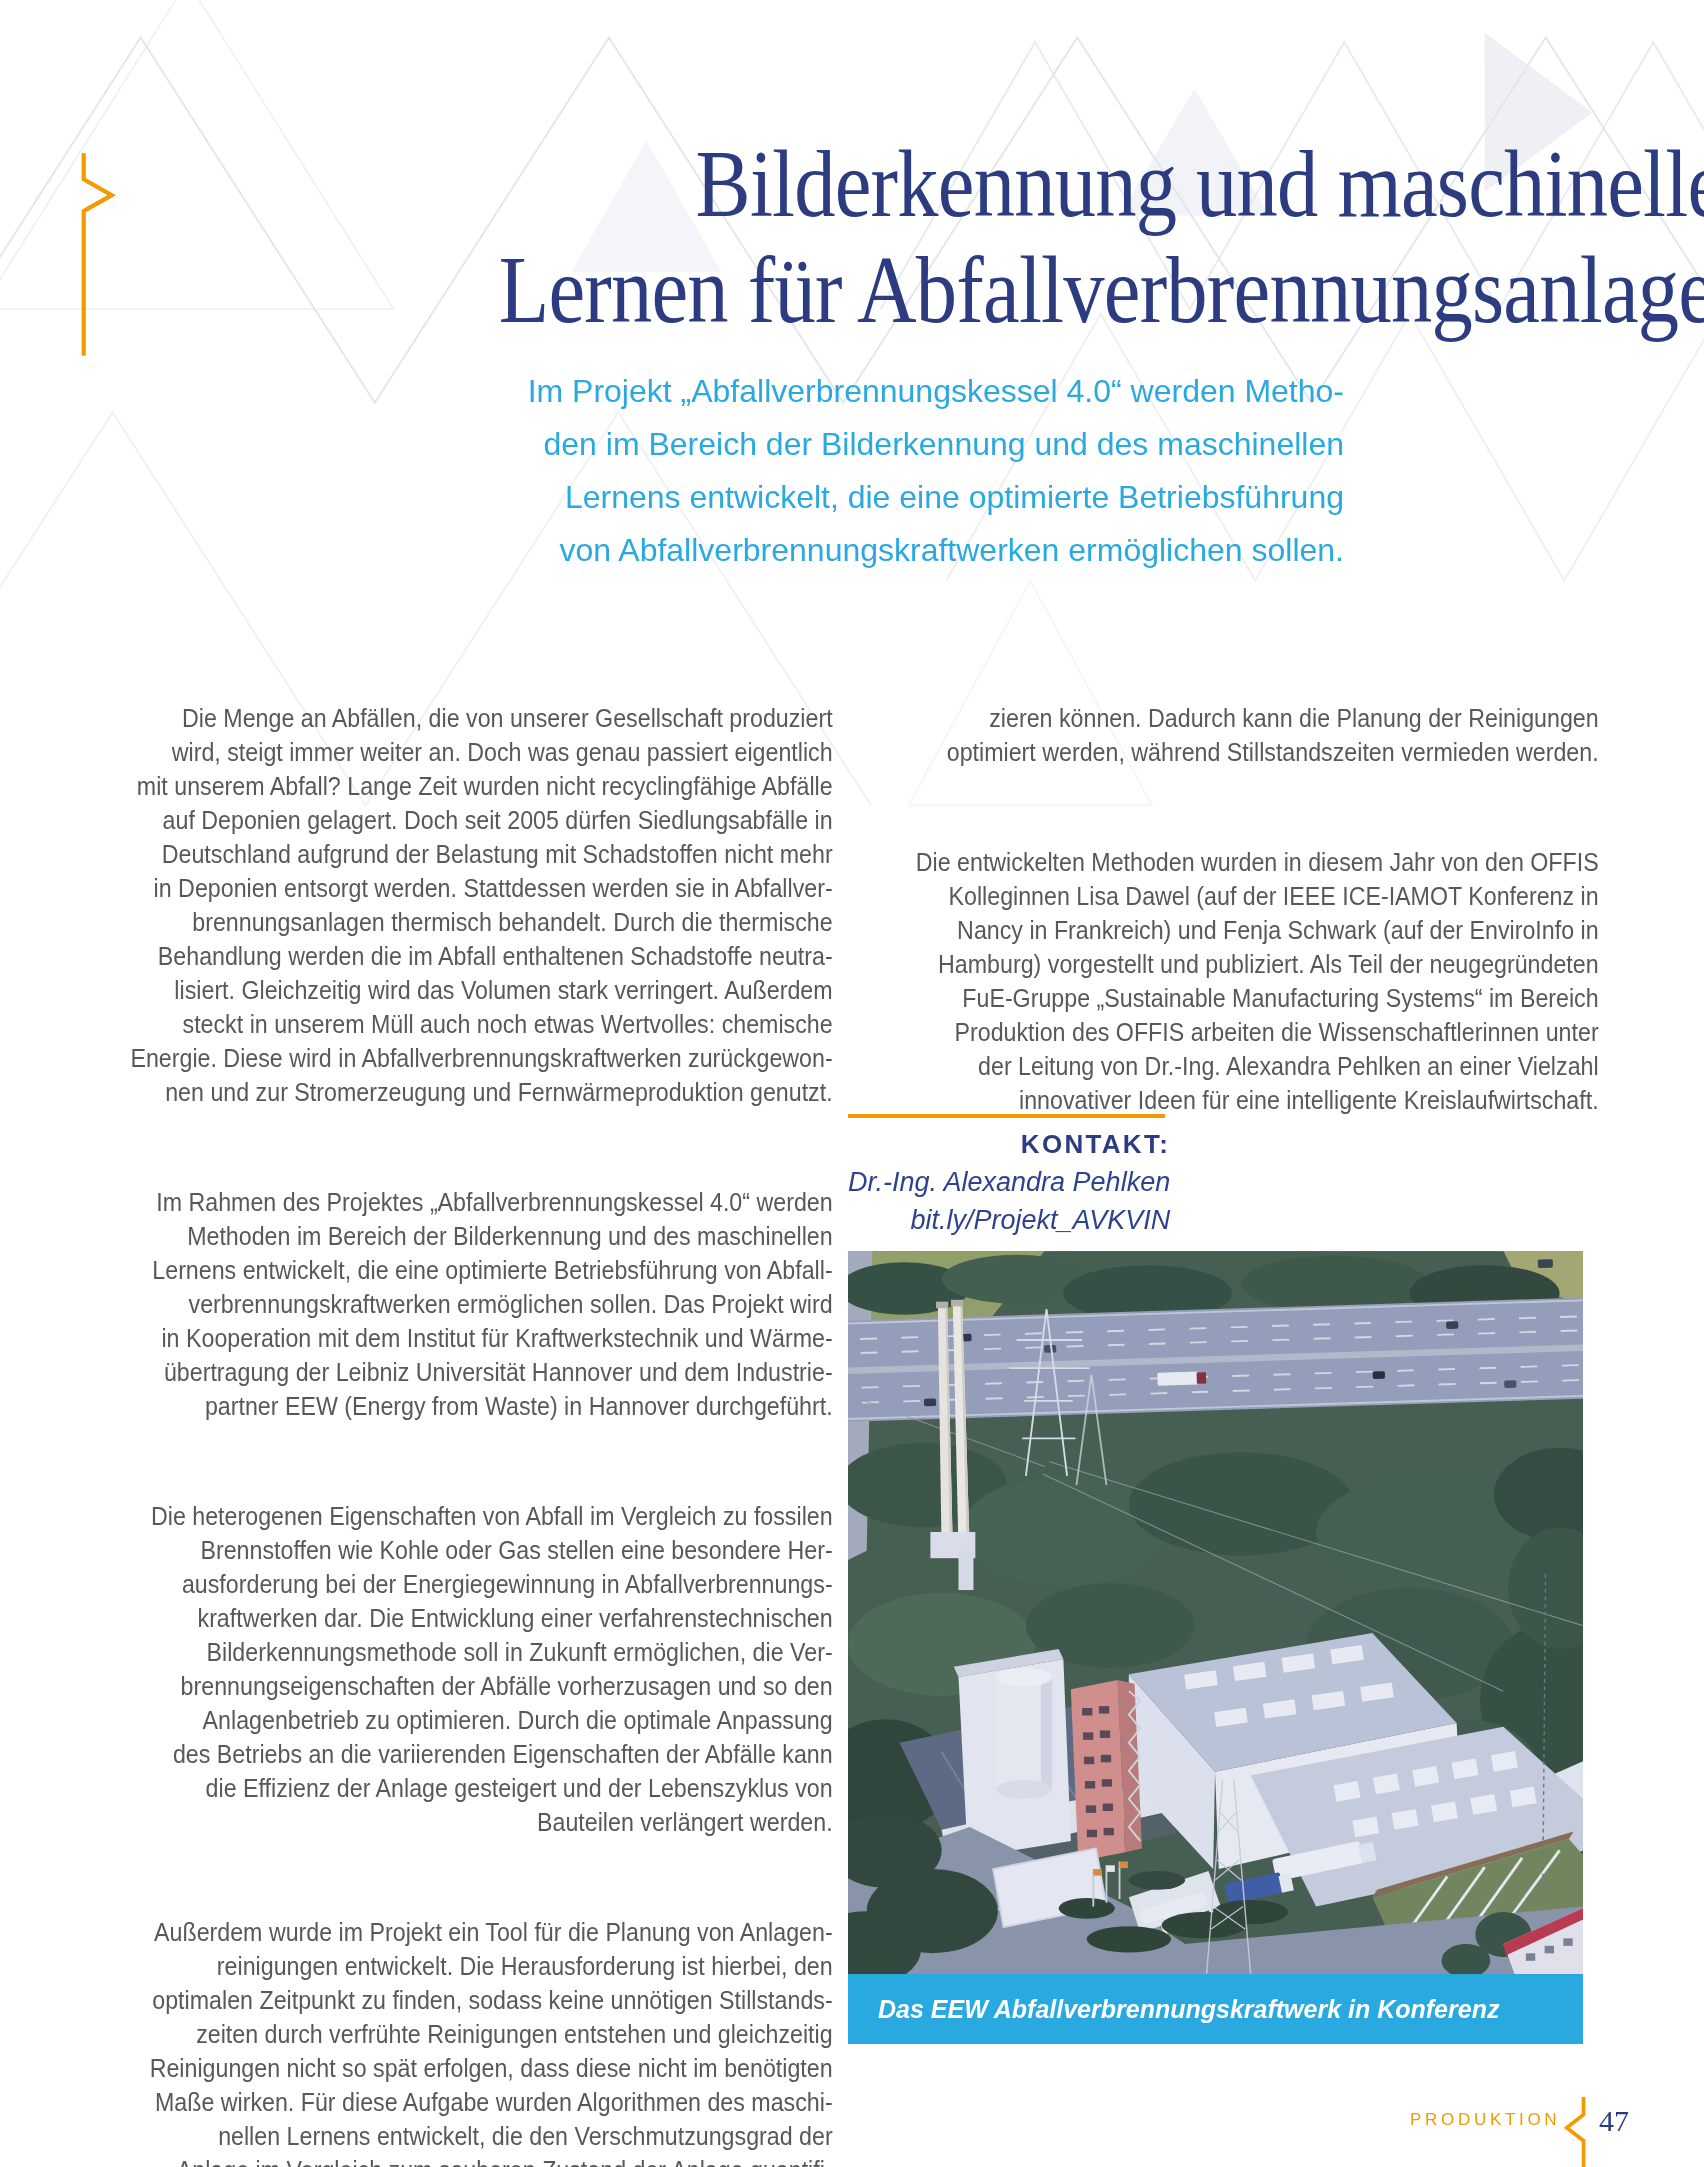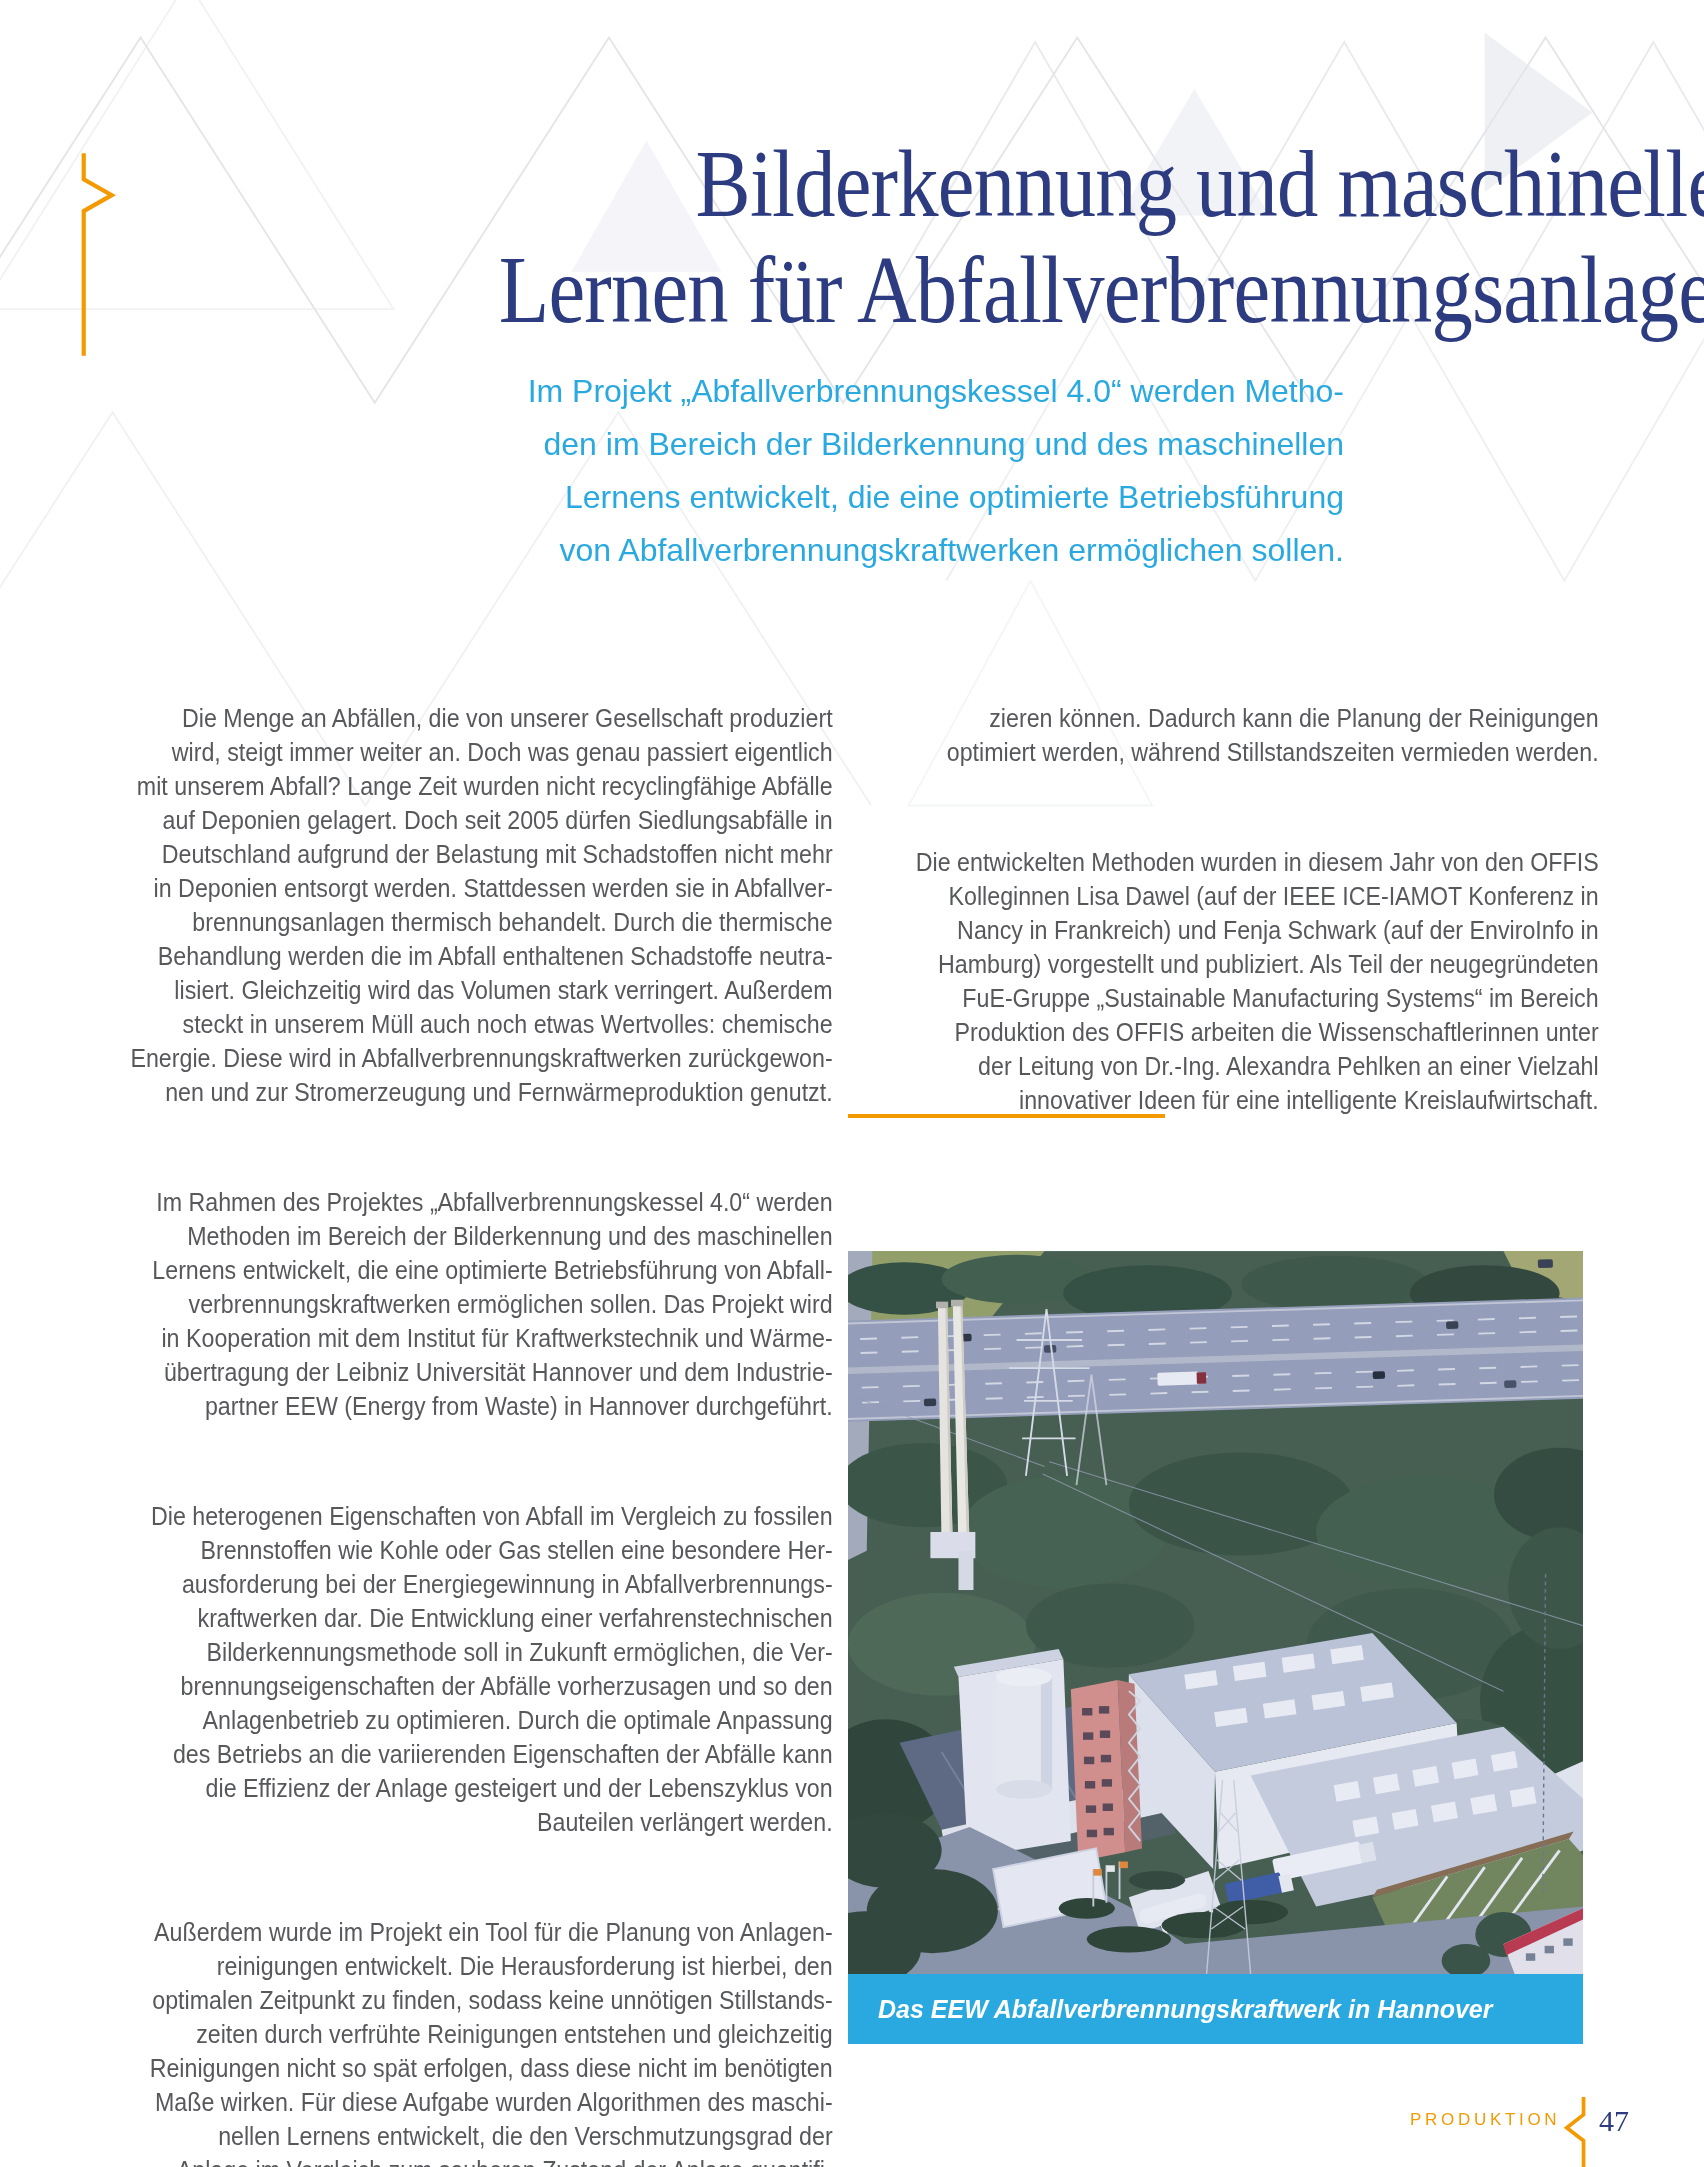--- a/index.html
+++ b/index.html
@@ -113,20 +113,25 @@
 Kolleginnen Lisa Dawel (auf der IEEE ICE-IAMOT Konferenz in
 Nancy in Frankreich) und Fenja Schwark (auf der EnviroInfo in
 Hamburg) vorgestellt und publiziert. Als Teil der neugegründeten
 FuE-Gruppe „Sustainable Manufacturing Systems“ im Bereich
 Produktion des OFFIS arbeiten die Wissenschaftlerinnen unter
 der Leitung von Dr.-Ing. Alexandra Pehlken an einer Vielzahl
 innovativer Ideen für eine intelligente Kreislaufwirtschaft.</p>
   </div>
 
   <div class="contact-rule"></div>
+  <div class="contact">
+    <div class="contact-label">KONTAKT:</div>
+    <div class="contact-name">Dr.-Ing. Alexandra Pehlken</div>
+    <div class="contact-link">bit.ly/Projekt_AVKVIN</div>
+  </div>
 
   <div class="photo">
     <svg width="735" height="723" viewBox="0 0 785 772">
       <rect x="0" y="0" width="785" height="772" fill="#47604e"></rect>
 
       <polygon points="0,0 210,0 150,75 0,110" fill="#97a468"></polygon>
       <polygon points="0,0 26,0 20,320 0,330" fill="#a9b0bf"></polygon>
       <polygon points="700,0 785,0 785,55 720,40" fill="#a8ad72"></polygon>
 
       <g>
@@ -356,21 +361,21 @@
         <rect x="724" y="750" width="10" height="8"></rect>
           <rect x="744" y="742" width="10" height="8"></rect>
           <rect x="764" y="734" width="10" height="8"></rect>
       </g>
 
       <rect x="0" y="0" width="785" height="772" fill="#4a5da0" opacity="0.06"></rect>
     </svg>
   </div>
 
   <div class="caption-bar">
-    <span>Das EEW Abfallverbrennungskraftwerk in Hannover</span>
+    <span>Das EEW Abfallverbrennungskraftwerk in Konferenz</span>
   </div>
 
   <div class="footer-section">PRODUKTION</div>
   <svg class="footer-mark" width="28" height="73" viewBox="0 0 30 78">
     <polyline points="22,3 22,22 4,36 22,50 22,78" fill="none" stroke="#f39a00" stroke-width="4"></polyline>
   </svg>
   <div class="footer-page">47</div>
 
 </div>
 

